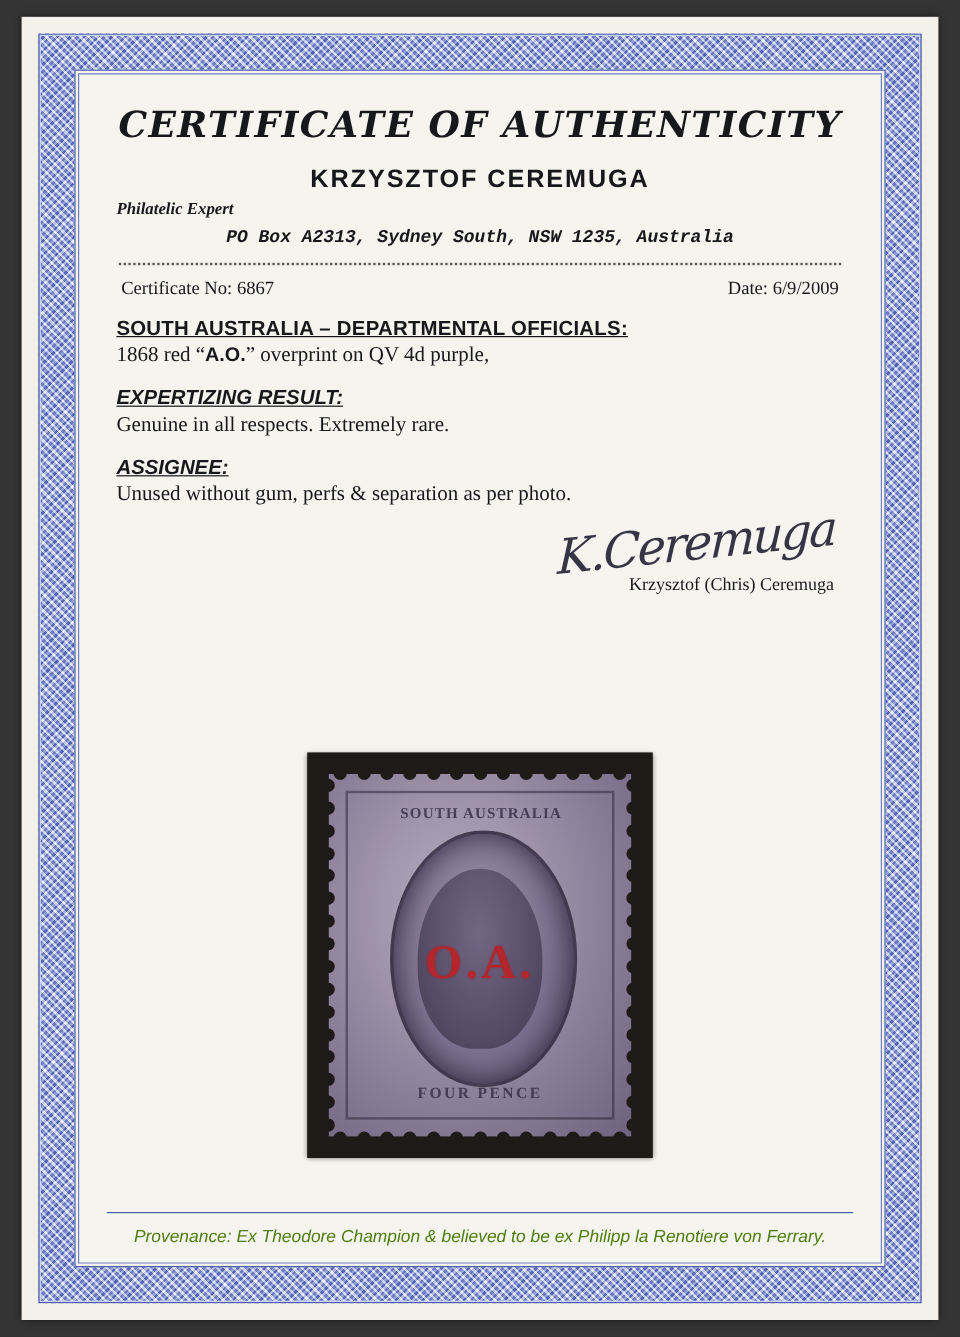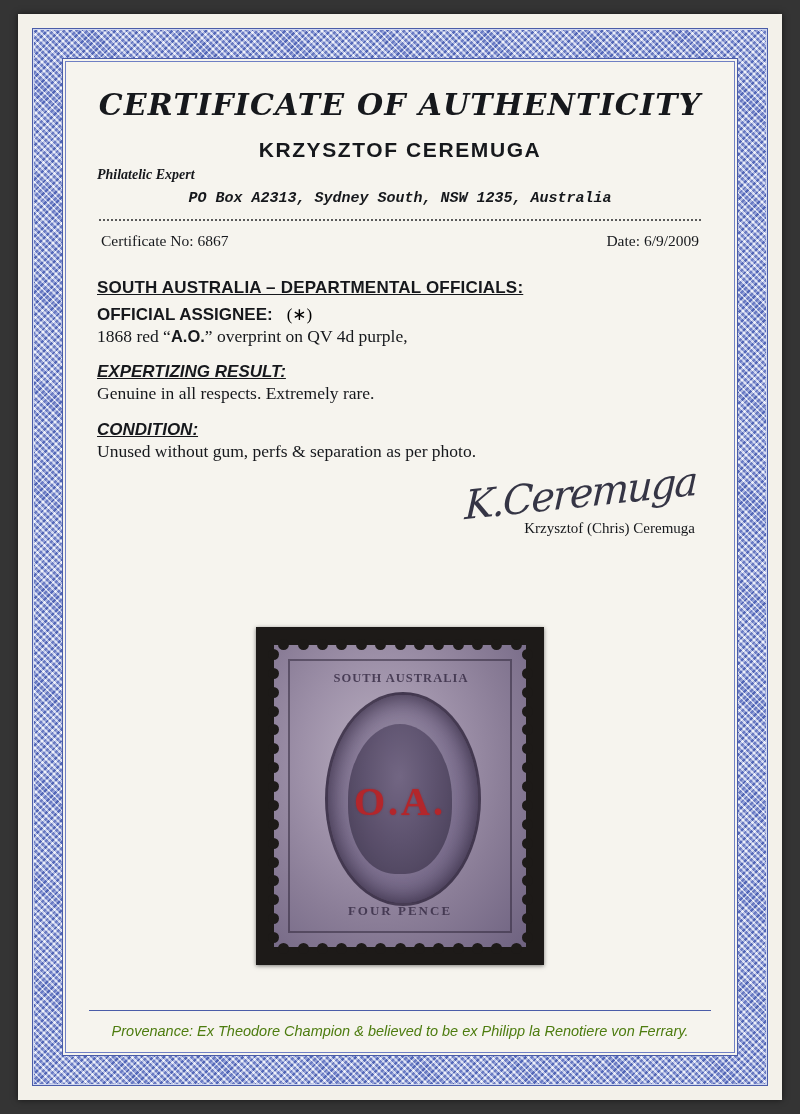--- a/index.html
+++ b/index.html
@@ -134,21 +134,21 @@
     display: flex;
     justify-content: space-between;
     font-family: "Liberation Serif", serif;
     font-size: 15.5px;
     color: #16181c;
     margin-top: 11px;
     padding: 0 4px;
   }
 
   .heading-underline {
-    margin-top: 28px;
+    margin-top: 14px;
     font-family: "Liberation Sans", sans-serif;
     font-weight: bold;
     font-size: 17px;
     color: #16181c;
     text-decoration: underline;
     letter-spacing: 0.2px;
   }
 
   .section-label {
     font-family: "Liberation Sans", sans-serif;
@@ -339,36 +339,32 @@
           <span>6867</span>
         </div>
         <div>
           <span>Date:</span>
           <span>6/9/2009</span>
         </div>
       </div>
 
       <div class="heading-underline">SOUTH AUSTRALIA – DEPARTMENTAL OFFICIALS:</div>
 
-      <div class="assignee-line">
-        <span class="section-label">OFFICIAL ASSIGNEE:</span>
-        <span class="assignee-mark">(∗)</span>
-      </div>
 
       <div class="body-line">
         <span>1868 red “</span><b>A.O.</b><span>” overprint on QV 4d purple,</span>
       </div>
 
       <div class="block-gap">
         <div class="section-label italic-ul">EXPERTIZING RESULT:</div>
         <div class="body-line">Genuine in all respects.  Extremely rare.</div>
       </div>
 
       <div class="block-gap">
-        <div class="section-label italic-ul">CONDITION:</div>
+        <div class="section-label italic-ul">ASSIGNEE:</div>
         <div class="body-line">Unused without gum, perfs &amp; separation as per photo.</div>
       </div>
 
       <div class="signature-area">
         <div class="signature">K.Ceremuga</div>
         <div class="signature-name">Krzysztof (Chris) Ceremuga</div>
       </div>
 
     </div>
 

